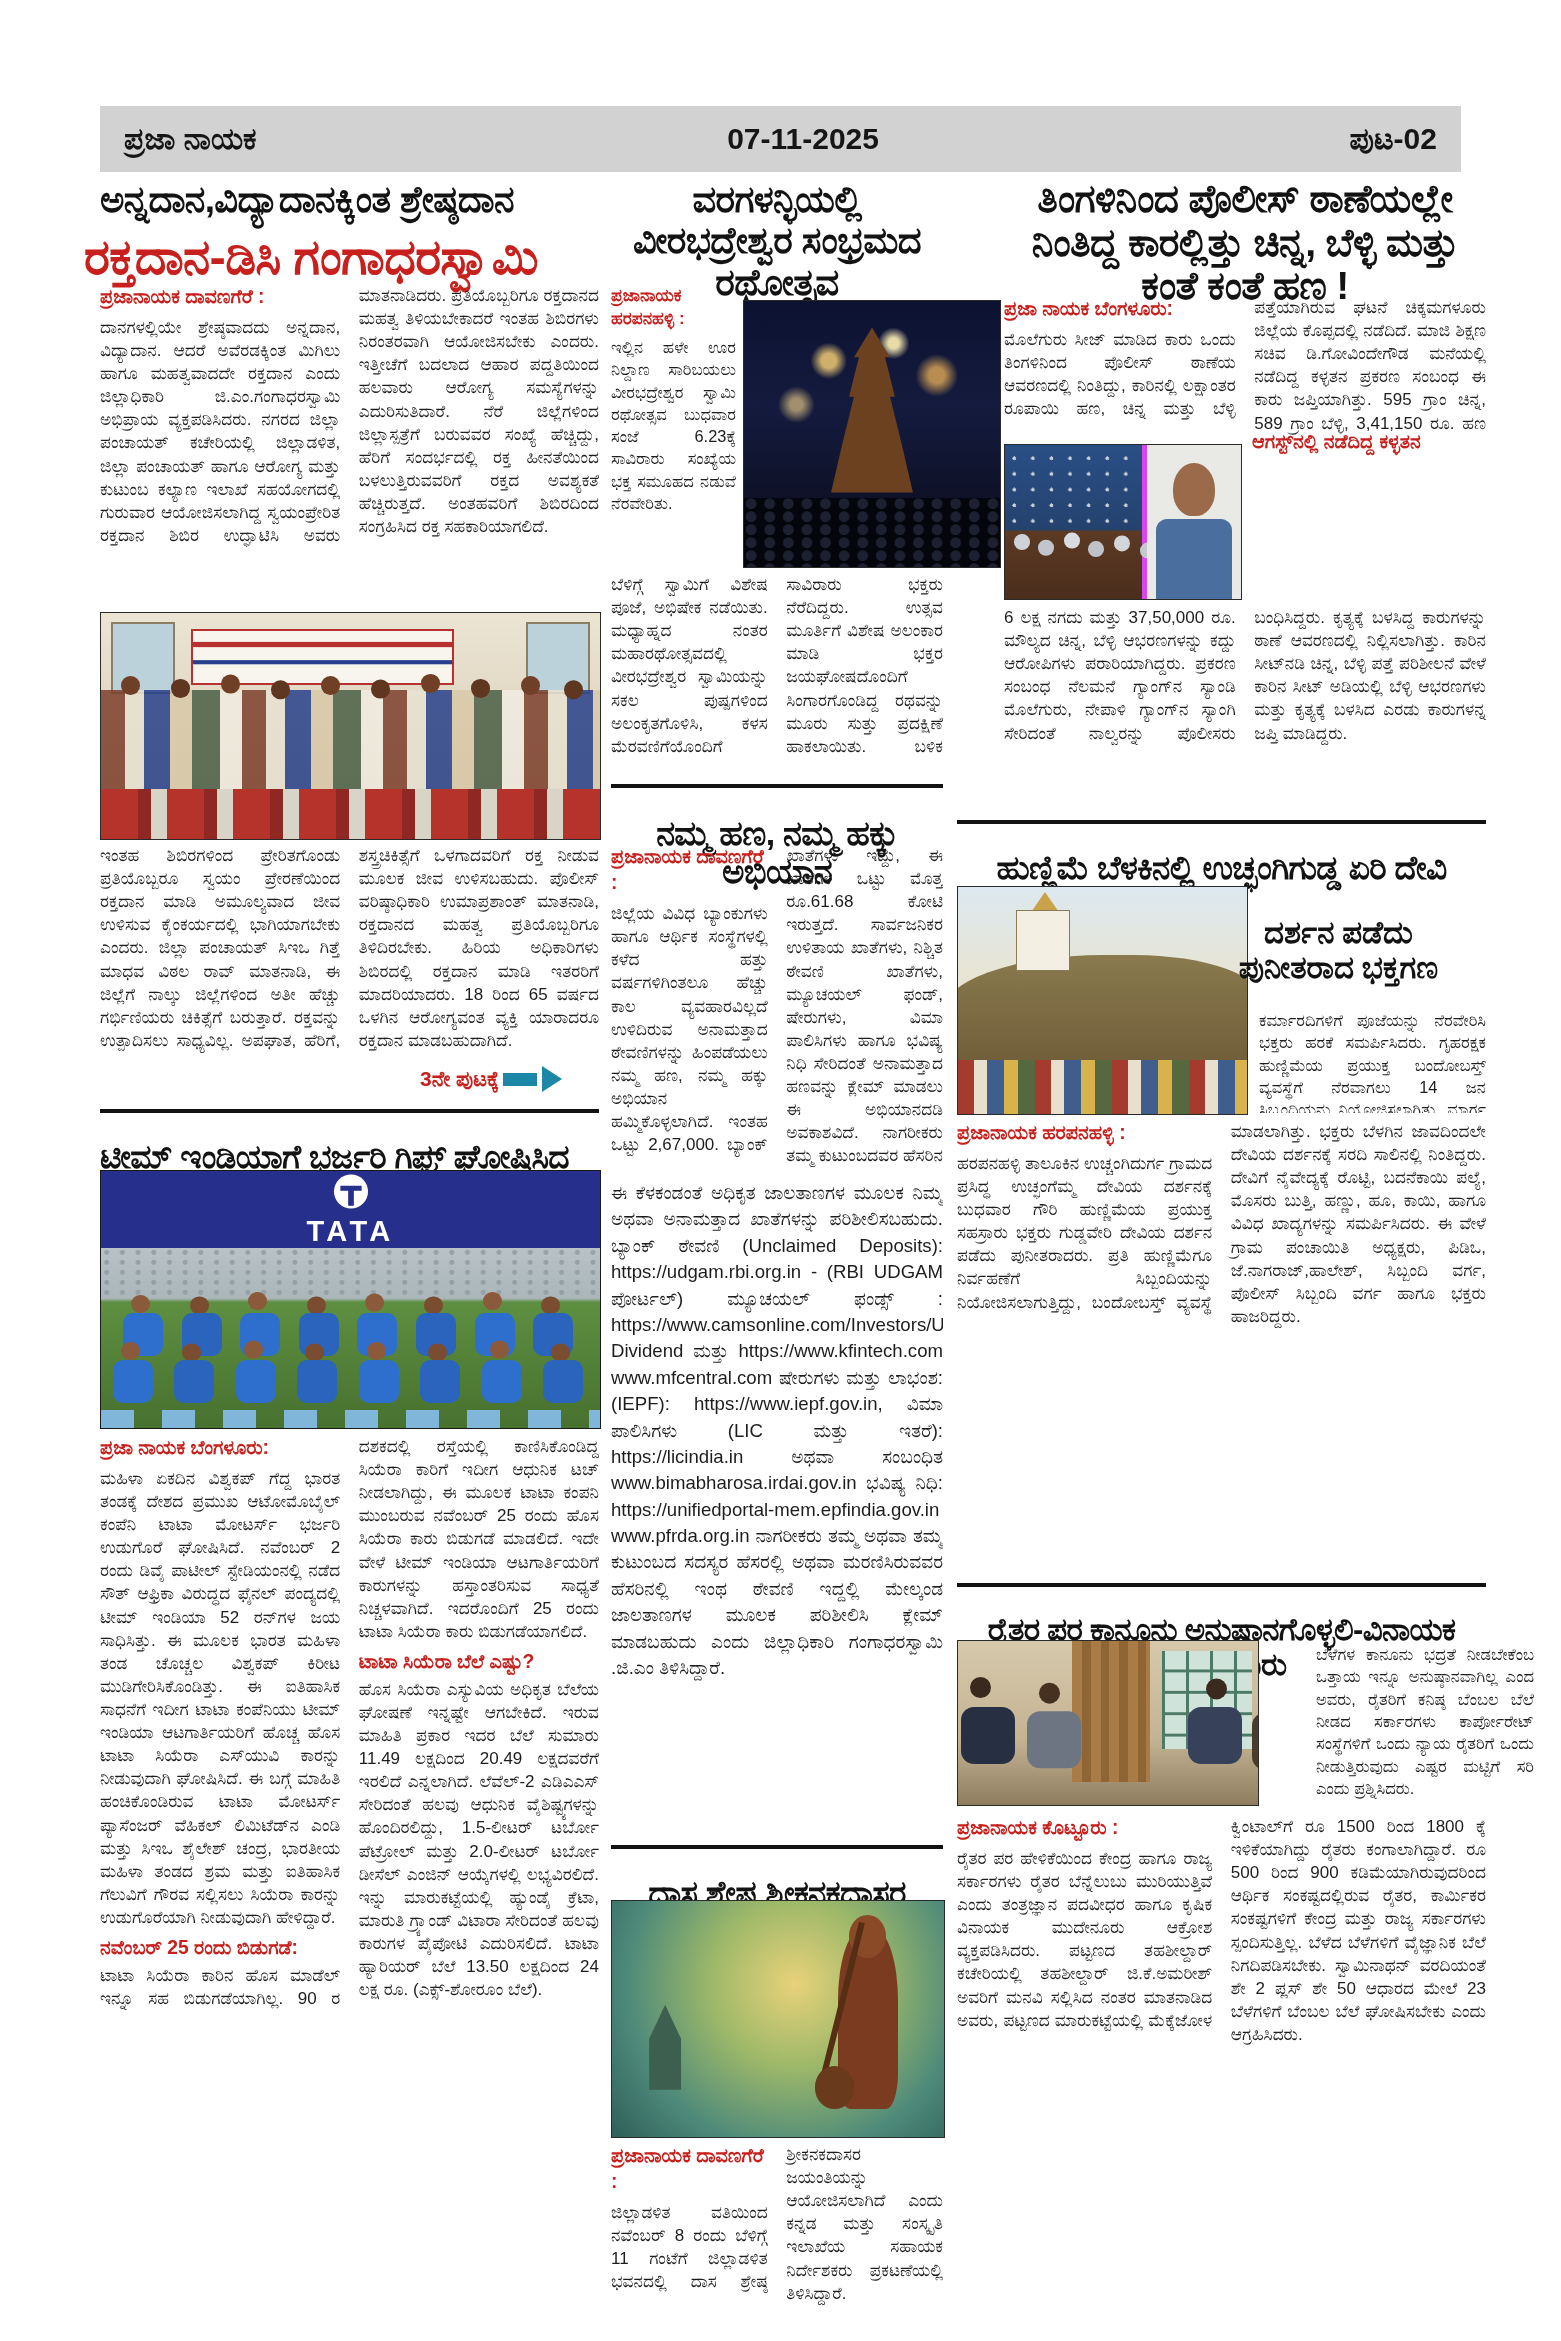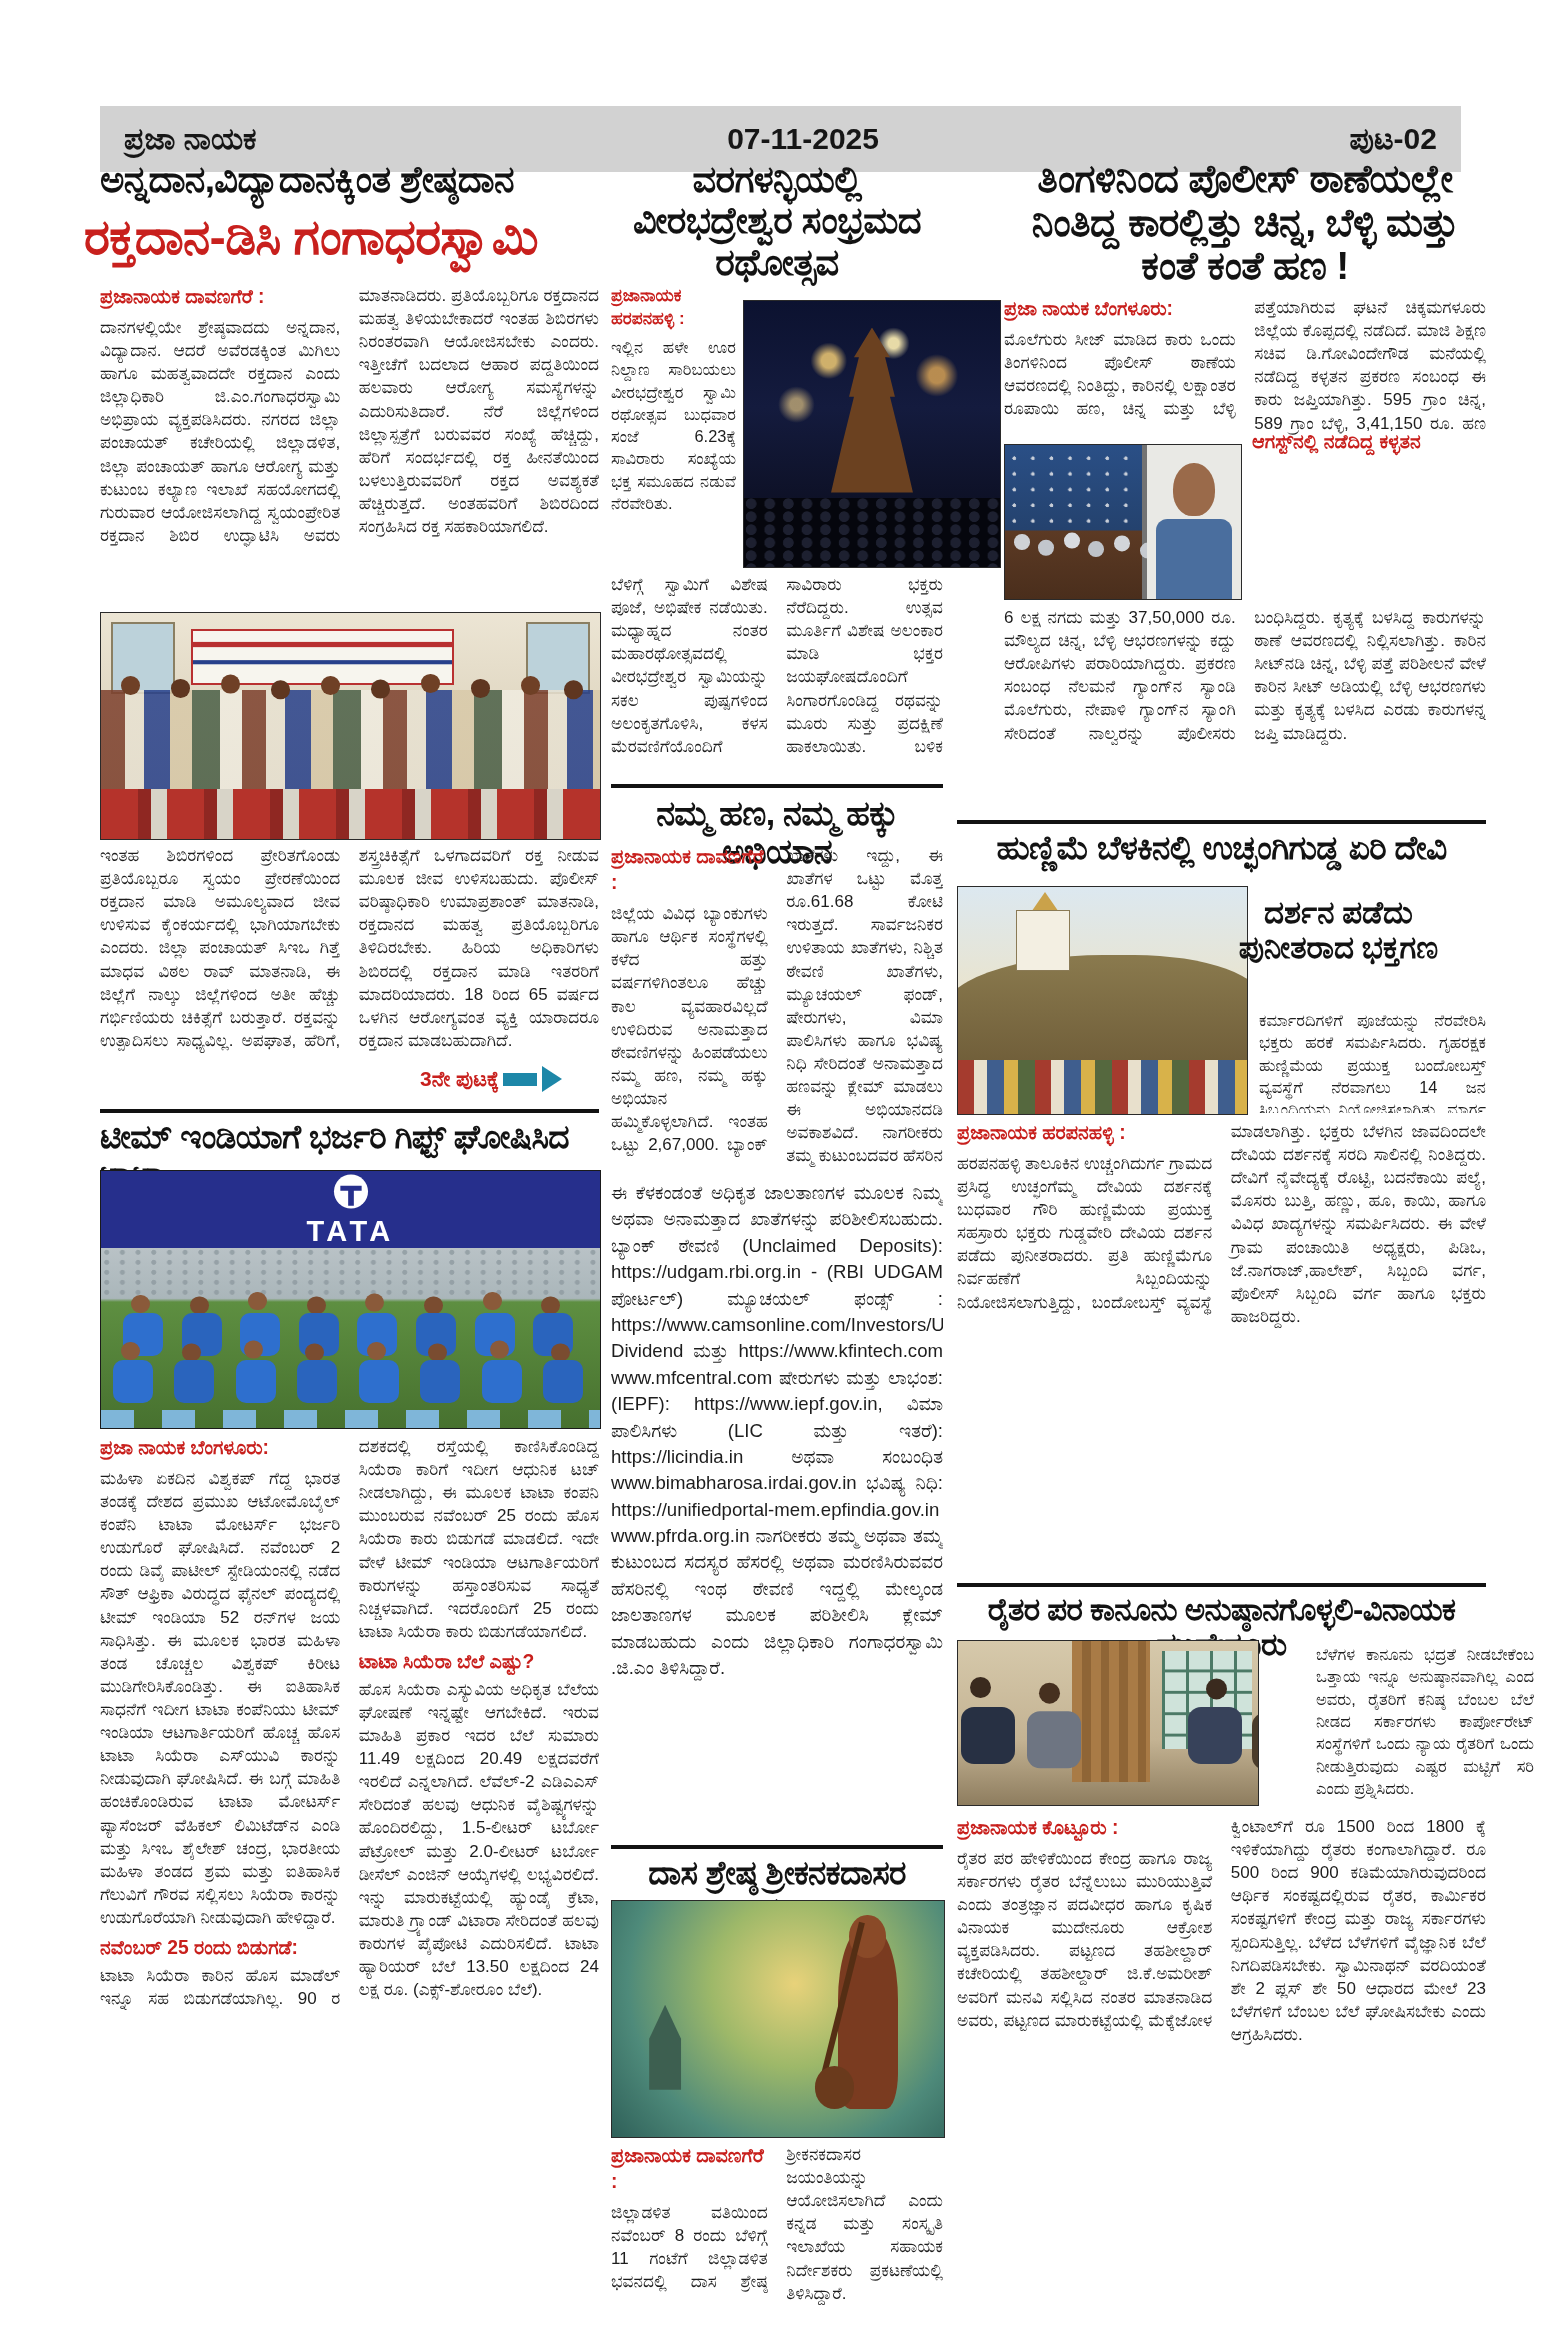--- a/index.html
+++ b/index.html
@@ -1,27 +1,27 @@
 <!DOCTYPE html>
 <html style="font-size:11.4px"><head>
 <meta charset="utf-8">
 <style>
   html,body{margin:0;padding:0;}
   body{width:1561px;height:2342px;position:relative;background:#ffffff;
        font-family:"Liberation Sans",sans-serif;color:#1c1c1c;overflow:hidden;}
-  .abs{position:absolute;}
+  .abs{position:absolute;margin-top:20px;}
   .headline{font-weight:bold;color:#131313;line-height:1.12;letter-spacing:-0.7px;}
   .headline.center{text-align:center;}
   .red{color:#c8201d;}
   .rule{position:absolute;height:4.3px;background:#121212;}
   .body-text{font-size:17px;line-height:1.36;text-align:justify;color:#1d1d1d;overflow:hidden;margin:0;}
   .cols2{column-count:2;column-gap:18.6px;}
   .byline{display:block;font-weight:bold;color:#c8201d;font-size:19.3px;margin-bottom:5.7px;text-align:left;}
   .subhead-block{display:block;font-weight:bold;color:#c8201d;font-size:19.3px;margin:5.7px 0 2.9px 0;text-align:left;}
-  .photo{position:absolute;overflow:hidden;border:1.4px solid #2a2a2a;background:#737373;}
+  .photo{position:absolute;overflow:hidden;border:1.4px solid #2a2a2a;background:#d946ef;}
   
   .masthead{position:absolute;left:100px;top:106px;width:1361px;height:66px;background:#d2d2d2;
             display:flex;align-items:center;justify-content:space-between;padding:0 24px;box-sizing:border-box;}
   .masthead .mh{font-weight:bold;font-size:30px;color:#161616;}
   
   .jump{position:absolute;display:flex;align-items:center;gap:4.3px;}
   .jump .jtxt{color:#c8201d;font-weight:bold;font-size:21px;}
   .jump .shaft{width:34px;height:13px;background:#1d87a8;}
   .jump .head{width:0;height:0;border-top:13.6px solid transparent;border-bottom:13.6px solid transparent;border-left:20px solid #1d87a8;}
   

